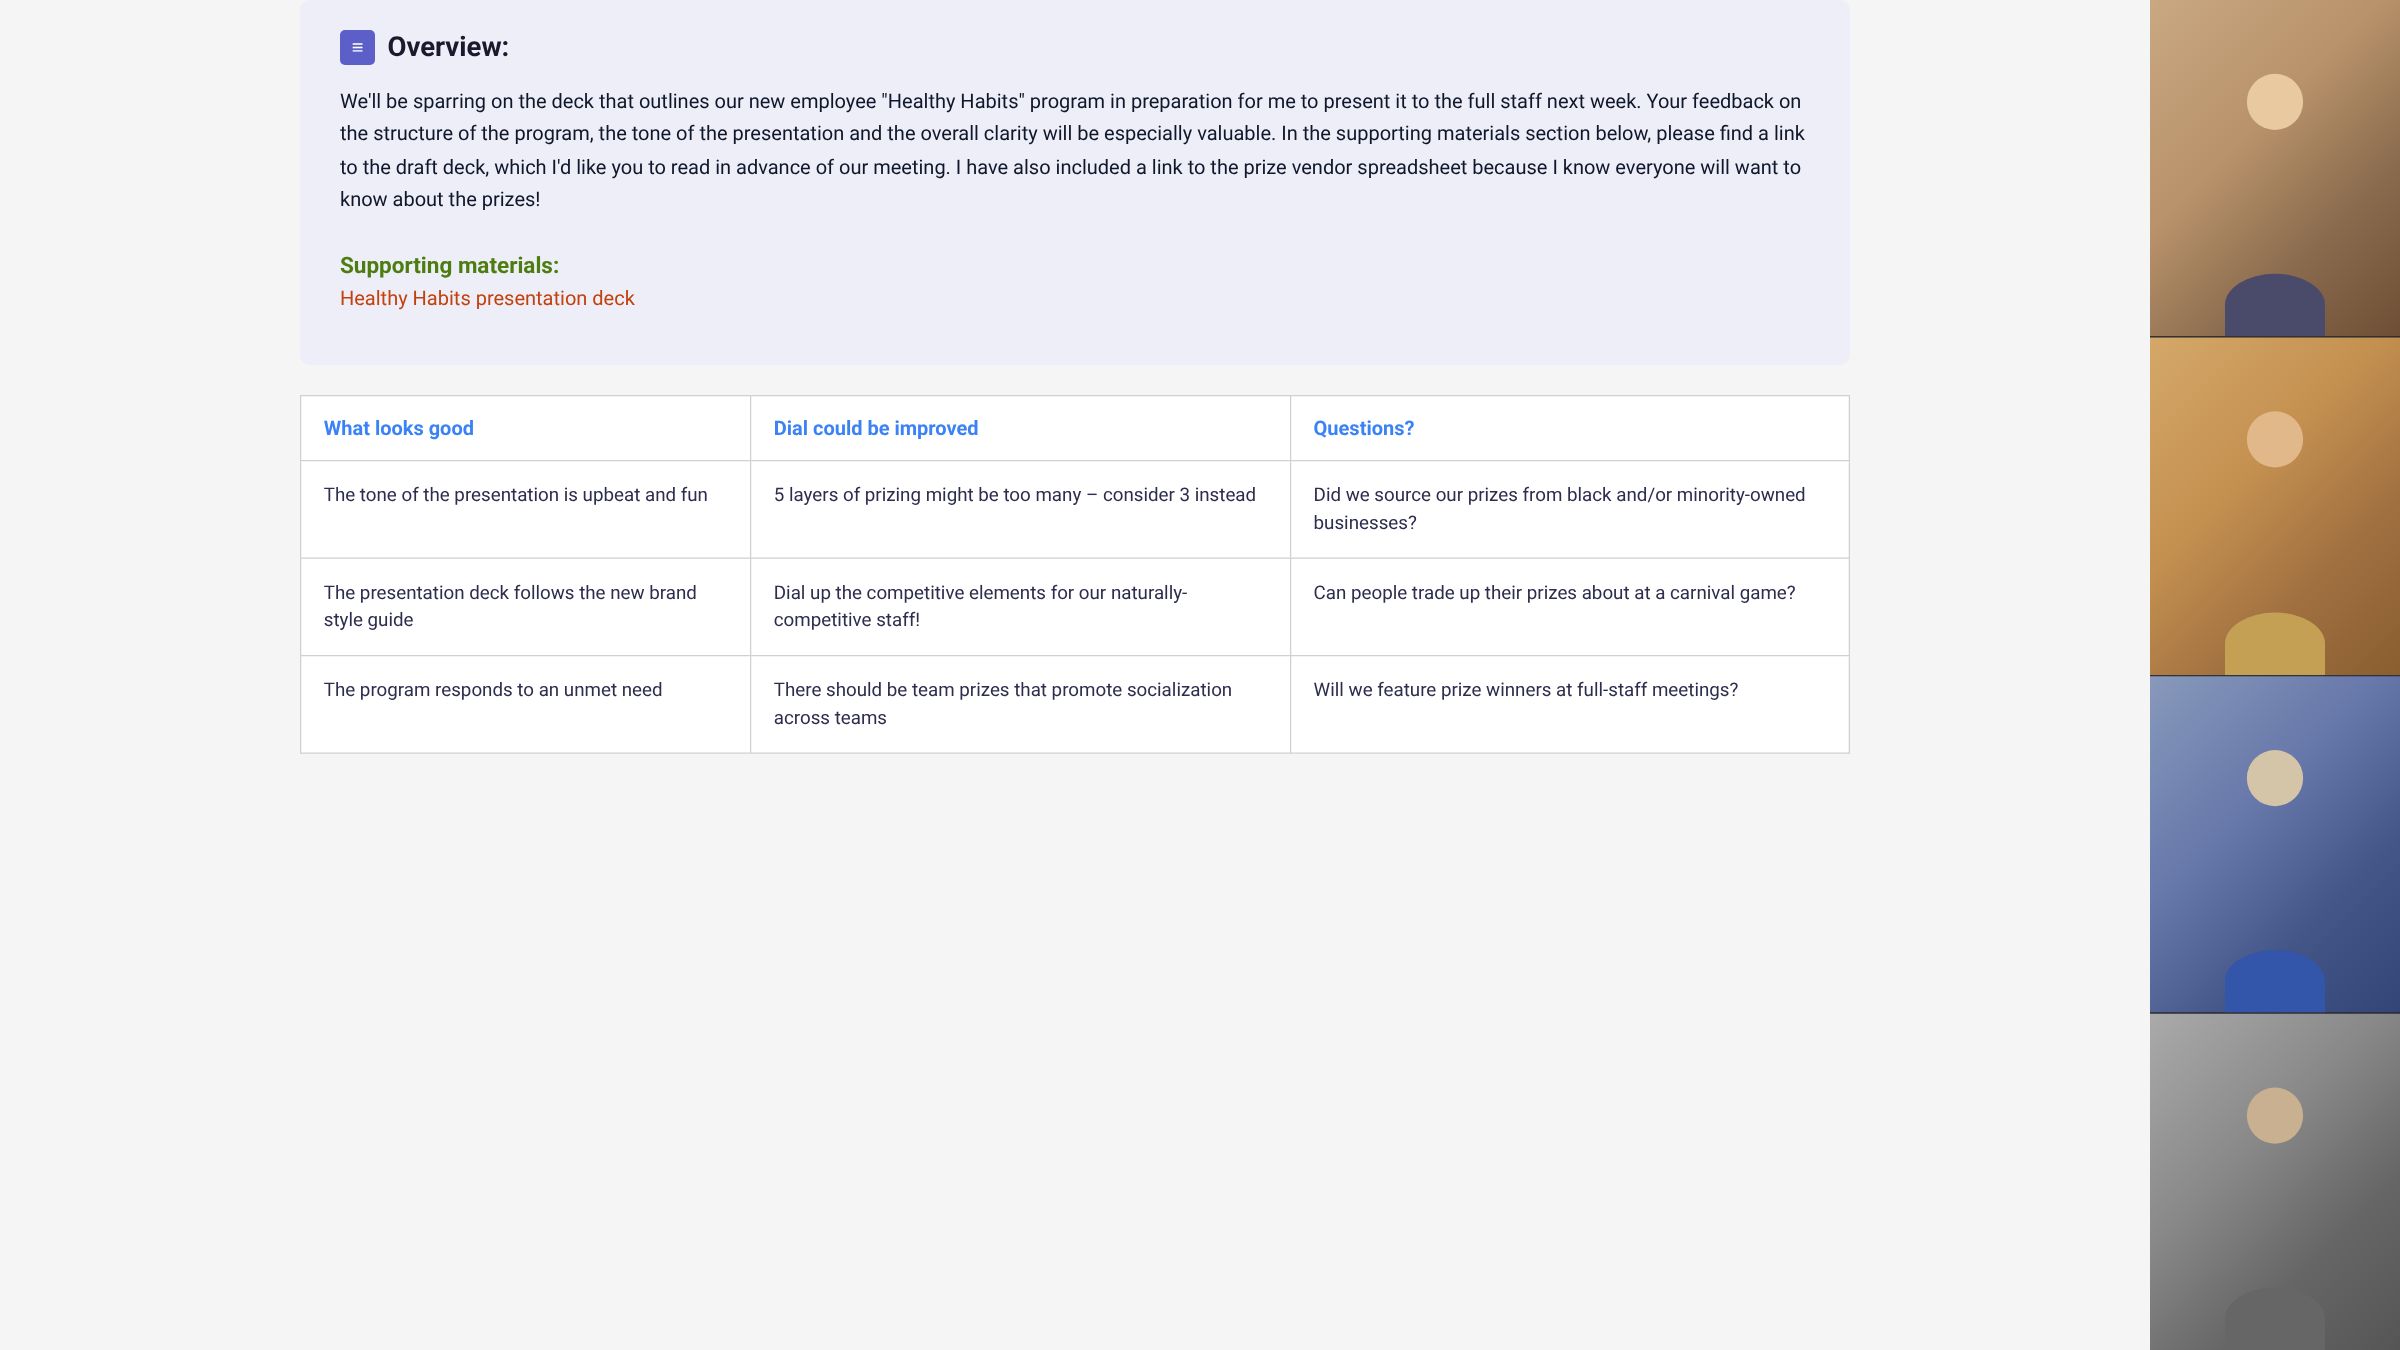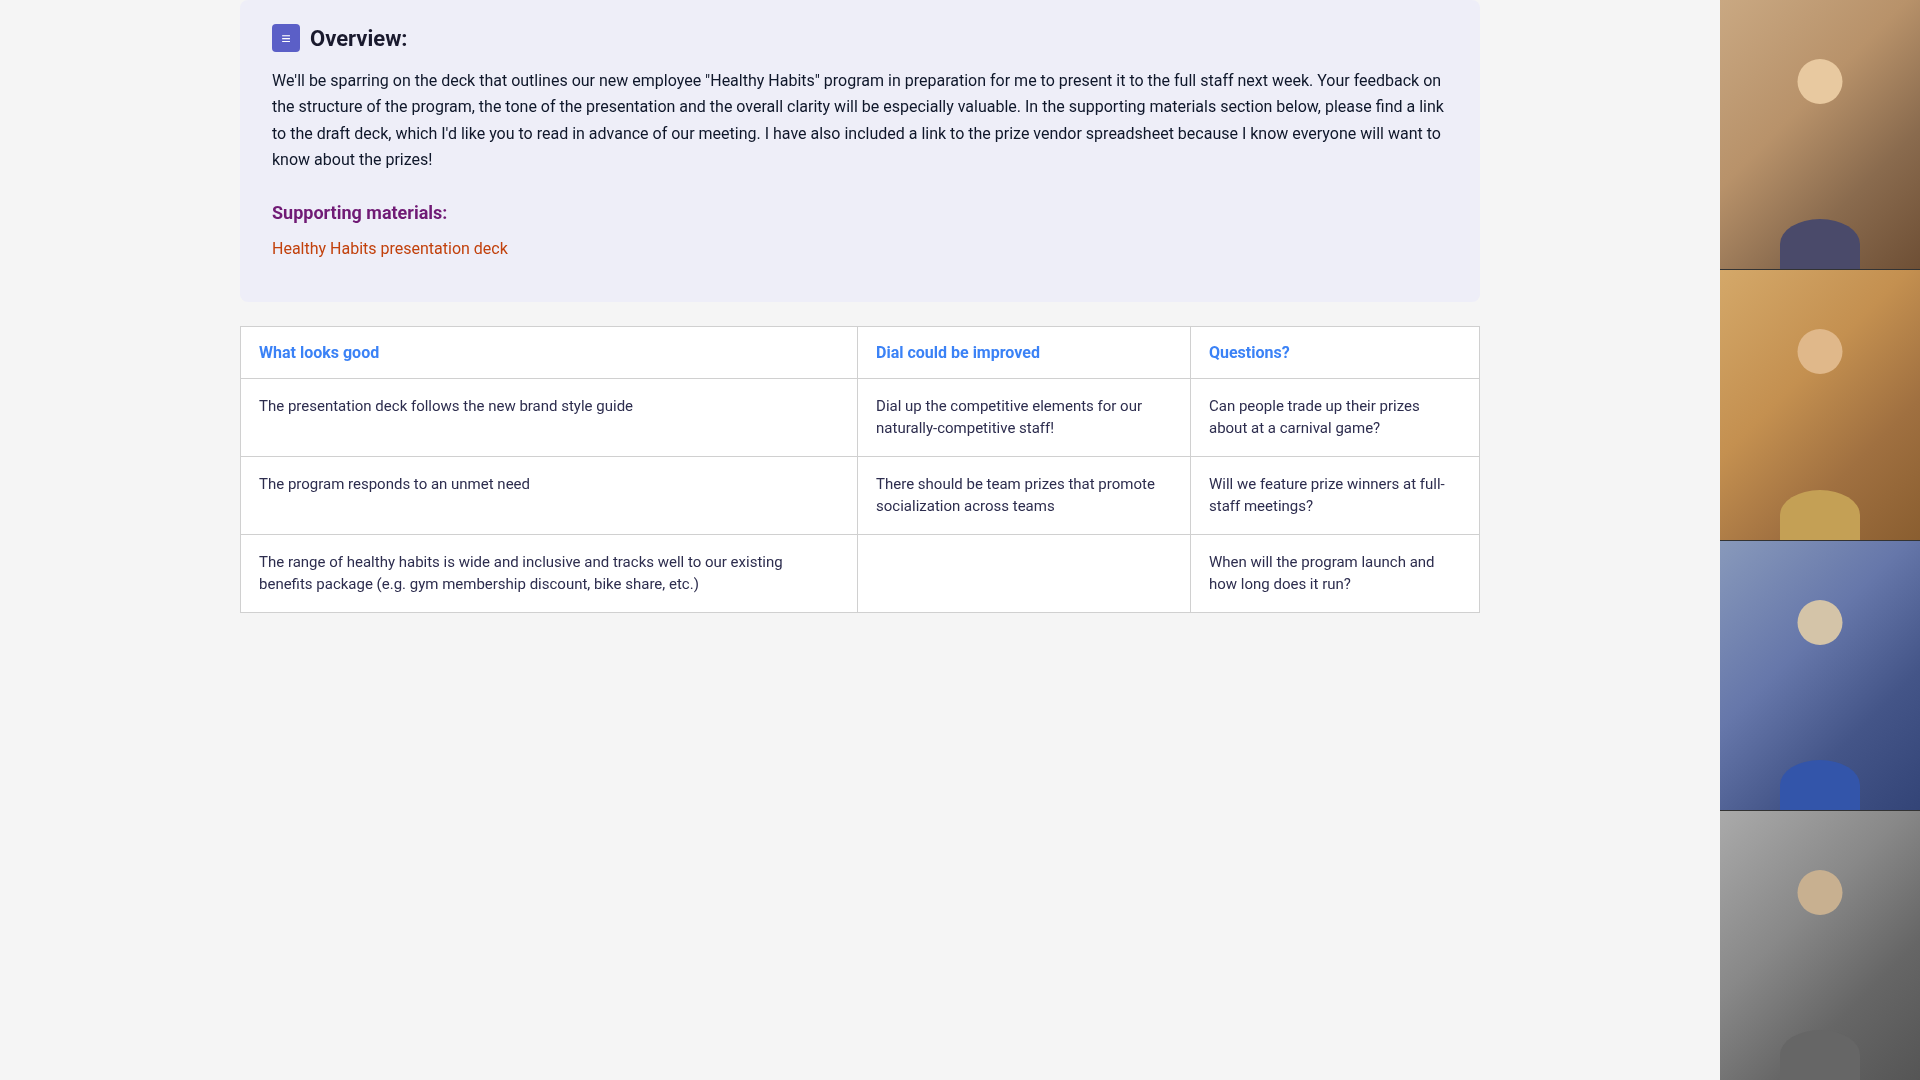--- a/index.html
+++ b/index.html
@@ -56,22 +56,22 @@
     .overview-body {
       font-size: 16px;
       line-height: 1.65;
       color: #0f172a;
       margin-bottom: 28px;
     }
 
     .supporting-title {
       font-size: 18px;
       font-weight: 700;
-      color: #701a75;
-      margin-bottom: 16px;
+      color: #4d7c0f;
+      margin-bottom: 6px;
     }
 
     .supporting-link {
       display: block;
       color: #c2410c;
       font-size: 16px;
       text-decoration: none;
       margin-bottom: 12px;
     }
 
@@ -195,35 +195,35 @@
 
   <table class="feedback-table">
     <thead>
       <tr>
         <th>What looks good</th>
         <th>Dial could be improved</th>
         <th>Questions?</th>
       </tr>
     </thead>
     <tbody id="table-body">
+    <tr>
+          <td>The tone of the presentation is upbeat and fun</td>
+          <td>5 layers of prizing might be too many – consider 3 instead</td>
+          <td>Did we source our prizes from black and/or minority-owned businesses?</td>
+        </tr>
         <tr>
           <td>The presentation deck follows the new brand style guide</td>
           <td>Dial up the competitive elements for our naturally-competitive staff!</td>
           <td>Can people trade up their prizes about at a carnival game?</td>
         </tr>
         <tr>
           <td>The program responds to an unmet need</td>
           <td>There should be team prizes that promote socialization across teams</td>
           <td>Will we feature prize winners at full-staff meetings?</td>
         </tr>
-        <tr>
-          <td>The range of healthy habits is wide and inclusive and tracks well to our existing benefits package (e.g. gym membership discount, bike share, etc.)</td>
-          <td></td>
-          <td>When will the program launch and how long does it run?</td>
-        </tr>
       </tbody>
   </table>
 </div>
 
 <div class="video-panel">
   <div class="video-tile video-tile-1">
     <div class="video-person tile-1">
       <div class="person-head"></div>
       <div class="person-body"></div>
     </div>

